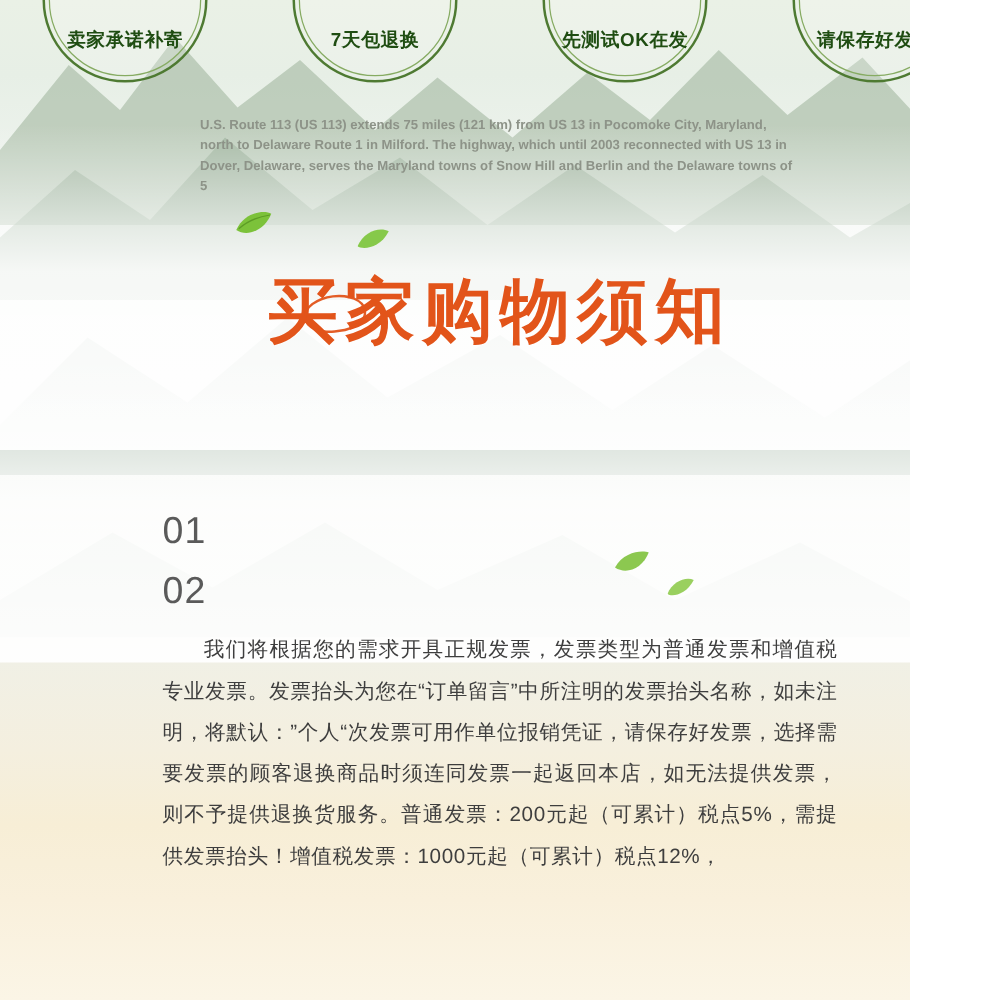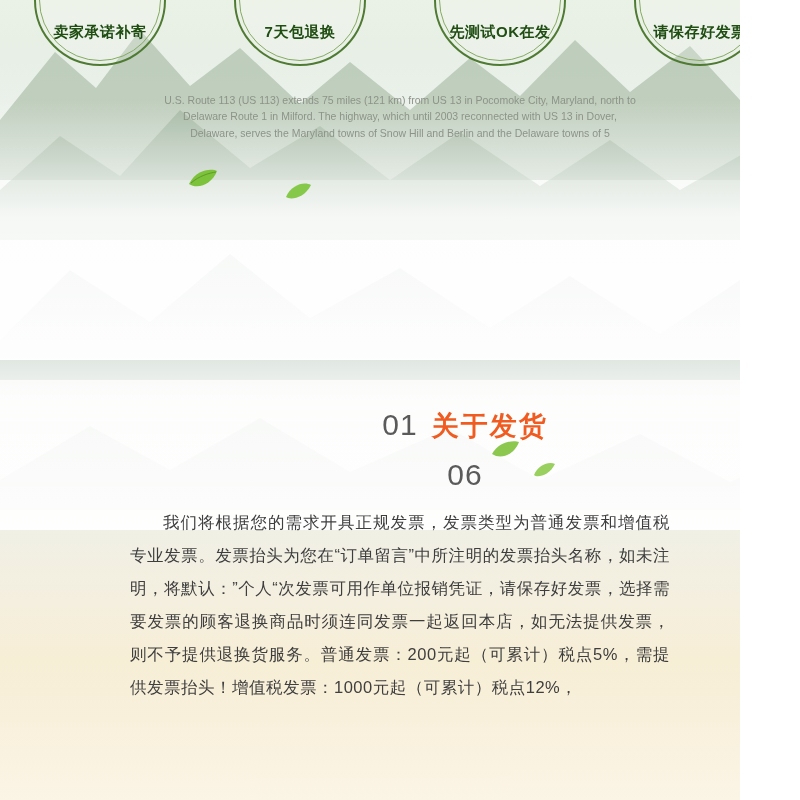--- a/index.html
+++ b/index.html
@@ -26,21 +26,20 @@
         #eef3ee 140px,
         #f2f6f2 220px,
         #f4f7f4 300px,
         #f2f5f0 380px,
         #eef2ea 450px,
         #f0f0e6 520px,
         #f4efdf 600px,
         #f7eed6 660px,
         #f9f0dc 720px,
         #fbf5e6 800px);
-    padding-left: 12px;
   }
 
   
   .mtn {
     position: absolute;
     left: 0;
     width: 800px;
     pointer-events: none;
   }
   .mtn svg { display: block; }
@@ -100,24 +99,24 @@
     padding-bottom: 6px;
     white-space: nowrap;
   }
 
   
   .en-note {
     position: absolute;
     top: 92px;
     left: 160px;
     width: 480px;
-    text-align: center;
+    text-align: left;
     font-size: 10.5px;
     line-height: 1.55;
-    font-weight: normal;
+    font-weight: bold;
     color: #8d9388;
     z-index: 5;
   }
 
   
   .leaf {
     position: absolute;
     z-index: 4;
     pointer-events: none;
   }
@@ -160,21 +159,20 @@
     width: 800px;
     z-index: 5;
   }
   .section { margin-bottom: 10px; }
   .sec-head {
     padding-left: 130px;
     display: flex;
     align-items: baseline;
     gap: 14px;
     margin-bottom: 14px;
-    justify-content: center;
   }
   .sec-num {
     font-size: 30px;
     font-weight: 300;
     color: #5a5a5a;
     letter-spacing: 1px;
     font-family: "Liberation Sans", sans-serif;
   }
   .sec-title {
     font-size: 27px;
@@ -262,31 +260,34 @@
     <svg width="28" height="20" viewBox="0 0 28 20" xmlns="http://www.w3.org/2000/svg">
       <path d="M0,14 C7,1 22,0 27,2 C22,15 9,20 0,14 Z" fill="#8cc850"></path>
     </svg>
   </div>
   <div class="leaf" style="top:462px;left:534px;">
     <svg width="22" height="16" viewBox="0 0 22 16" xmlns="http://www.w3.org/2000/svg">
       <path d="M21,2 C15,14 3,16 0,13 C4,3 15,-1 21,2 Z" fill="#9ad05f"></path>
     </svg>
   </div>
 
+  <div class="title-wrap">
+    <span class="title">买家购物须知</span>
+    <span class="title-mask"></span>
+  </div>
 
   <div class="content">
 
     <div class="section">
       <div class="sec-head">
         <span class="sec-num">01</span>
-        <span class="sec-title">关于发货</span>
       </div>
     </div>
 
     <div class="section">
       <div class="sec-head">
-        <span class="sec-num">06</span>
+        <span class="sec-num">02</span>
       </div>
       <p class="sec-body">我们将根据您的需求开具正规发票，发票类型为普通发票和增值税专业发票。发票抬头为您在“订单留言”中所注明的发票抬头名称，如未注明，将默认：”个人“次发票可用作单位报销凭证，请保存好发票，选择需要发票的顾客退换商品时须连同发票一起返回本店，如无法提供发票，则不予提供退换货服务。普通发票：200元起（可累计）税点5%，需提供发票抬头！增值税发票：1000元起（可累计）税点12%，</p>
     </div>
 
   </div>
 </div>
 
 </body></html>

